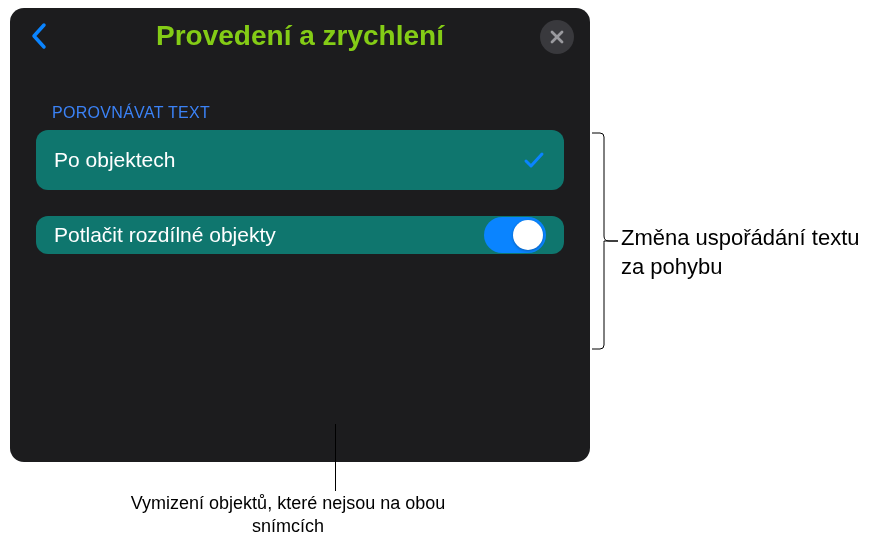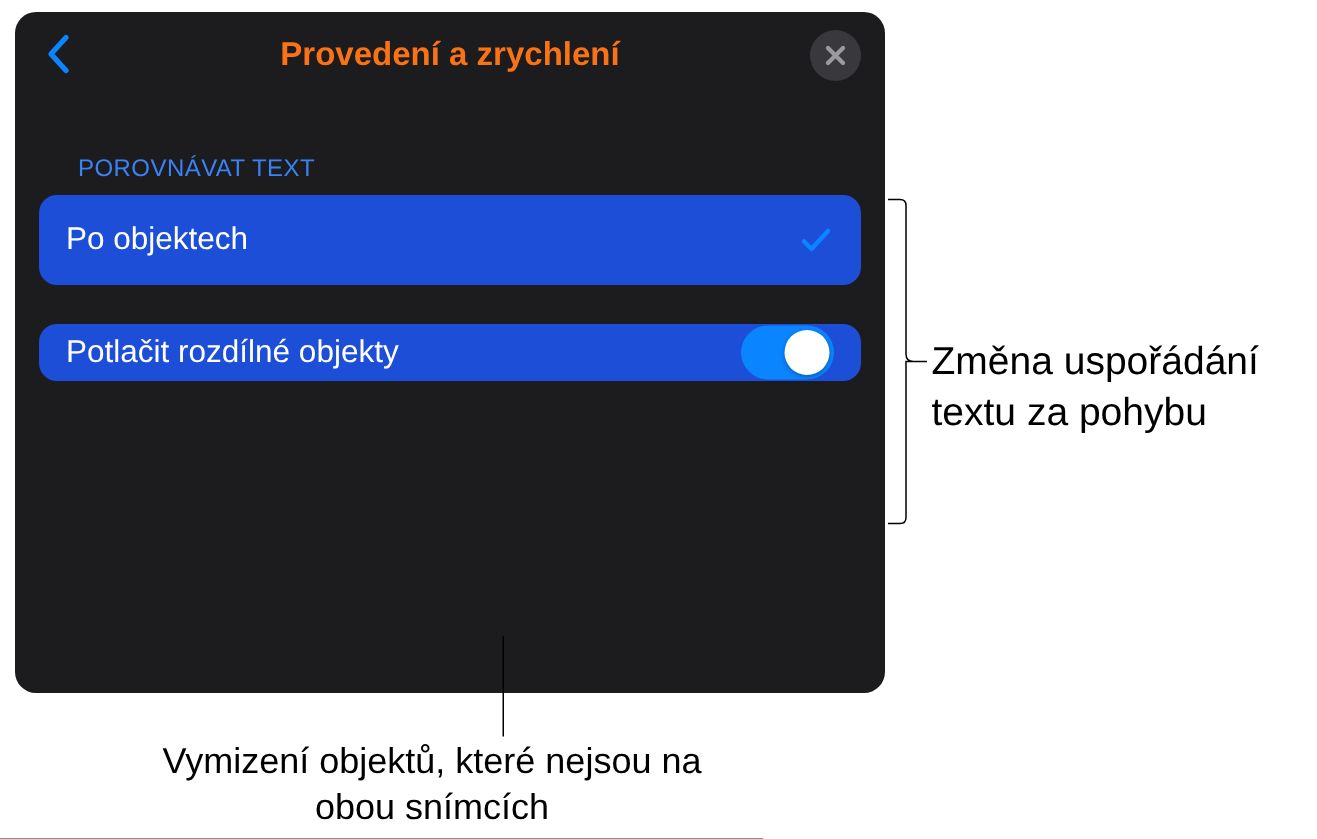--- a/index.html
+++ b/index.html
@@ -41,22 +41,22 @@
       display: flex;
       align-items: center;
       justify-content: center;
       cursor: pointer;
     }
     .back-btn svg {
       width: 18px;
       height: 28px;
     }
     .panel-title {
-      color: #f97316;
-      font-size: 22px;
+      color: #84cc16;
+      font-size: 28px;
       font-weight: 600;
       text-align: center;
     }
     .close-btn {
       position: absolute;
       right: 16px;
       top: 12px;
       width: 34px;
       height: 34px;
       border-radius: 50%;
@@ -71,22 +71,22 @@
       height: 16px;
     }
     .section-header {
       color: #3b82f6;
       font-size: 16px;
       text-transform: uppercase;
       padding: 40px 42px 8px 42px;
       letter-spacing: 0.3px;
     }
     .list-group {
-      background: #1d4ed8;
-      margin: 0 16px;
+      background: #0f766e;
+      margin: 0 26px;
       border-radius: 12px;
       overflow: hidden;
     }
     .list-row {
       display: flex;
       align-items: center;
       justify-content: space-between;
       padding: 18px 18px;
       font-size: 21px;
       color: #ffffff;
@@ -129,37 +129,37 @@
       height: 30px;
       border-radius: 50%;
       background: #ffffff;
       box-shadow: 0 1px 3px rgba(0,0,0,0.3);
     }
     
     .callout-right {
       position: absolute;
       left: 621px;
       top: 224px;
-      font-size: 26px;
+      font-size: 22px;
       color: #000000;
       line-height: 1.3;
     }
     .bracket-right {
       position: absolute;
       left: 592px;
       top: 132px;
       width: 26px;
       height: 218px;
     }
     .callout-bottom {
       position: absolute;
       left: 98px;
       top: 492px;
       width: 380px;
-      font-size: 24px;
+      font-size: 18px;
       color: #000000;
       line-height: 1.3;
       text-align: center;
     }
     .callout-line-bottom {
       position: absolute;
       left: 335px;
       top: 424px;
       width: 1px;
       height: 67px;

